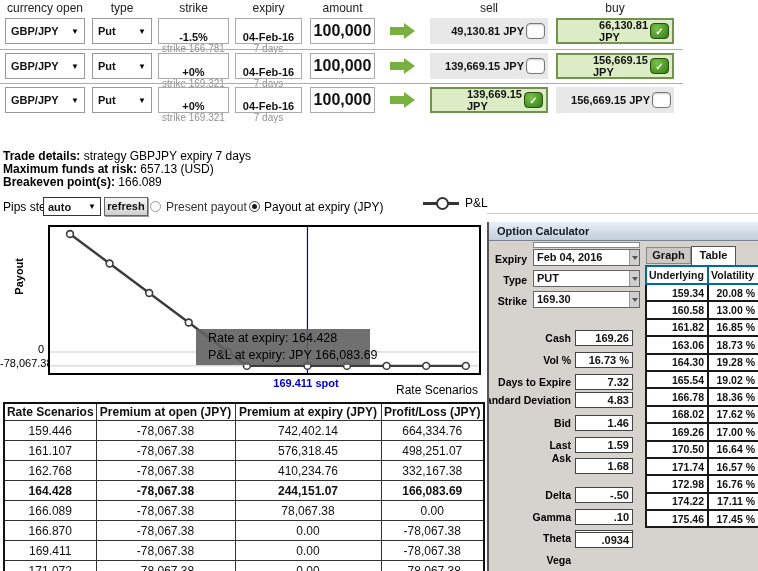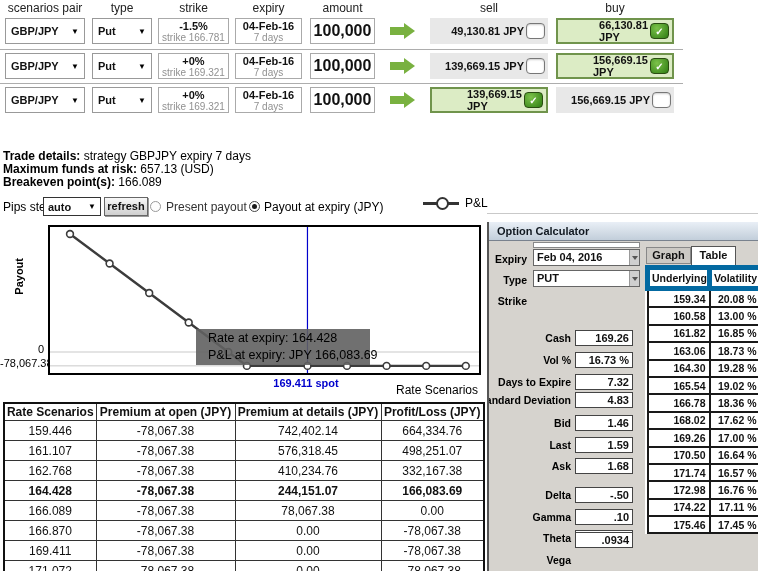--- a/index.html
+++ b/index.html
@@ -5,21 +5,21 @@
   html,body{margin:0;padding:0;background:#fff;}
   #app{position:relative;width:758px;height:571px;overflow:hidden;background:#fff;
        font-family:"Liberation Sans",sans-serif;font-size:12px;color:#111;}
   .hdr{position:absolute;top:1px;text-align:center;font-size:12px;color:#222;}
   
   .trow{position:absolute;left:0;width:700px;height:26px;}
   .trow > div{position:absolute;top:0;height:26px;box-sizing:border-box;}
   .sel{border:1px solid #999;background:#fff;display:flex;align-items:center;
        justify-content:space-between;padding:0 5px;font-weight:bold;font-size:11px;}
   .caret{font-size:8px;color:#000;}
-  .box2{border:1px solid #aaa;text-align:center;padding-top:1px;background:#fff;}
+  .box2{border:1px solid #aaa;text-align:center;padding-top:12px;background:#fff;}
   .b2top{font-weight:bold;font-size:11px;line-height:12px;}
   .b2sub{font-size:10px;color:#909090;line-height:11px;}
   .box1{border:1px solid #aaa;display:flex;align-items:center;justify-content:center;
         font-weight:bold;font-size:16px;background:#fff;}
   .col-pair{left:5px;width:80px;}
   .col-type{left:92px;width:60px;}
   .col-strike{left:158px;width:71px;}
   .col-expiry{left:235px;width:67px;}
   .col-amount{left:310px;width:65px;}
   .col-arrow{left:390px;width:30px;display:flex;align-items:center;}
@@ -94,29 +94,29 @@
   .slabel{position:absolute;right:187px;white-space:nowrap;font-size:10.5px;font-weight:bold;color:#000;}
   .sval{position:absolute;left:86px;width:58px;height:16px;background:#fff;border:1px solid #444;
        box-sizing:border-box;text-align:right;font-size:11px;font-weight:bold;line-height:14px;
        padding-right:3px;}
   .tab{position:absolute;font-size:11px;font-weight:bold;text-align:center;box-sizing:border-box;}
   .tab.graph{left:157px;top:25px;width:45px;height:17px;background:#ccc9c4;border:1px solid #888;line-height:15px;}
   .tab.table{left:202px;top:24px;width:45px;height:19px;background:#fff;border:1px solid #555;
        border-bottom:none;line-height:17px;}
   .ctable{position:absolute;left:156px;top:43px;width:113px;border-collapse:collapse;
        table-layout:fixed;background:#fff;font-size:10.5px;}
-  .ctable th{border:5px solid #0369a1;font-weight:bold;text-align:left;padding:2px 2px;height:12px;}
+  .ctable th{border:2px solid #0369a1;font-weight:bold;text-align:left;padding:2px 2px;height:12px;}
   .ctable td{border:2px solid #191919;font-weight:bold;text-align:right;padding:0 3px;height:15.4px;}
 </style>
 </head>
 <body>
 
 <div id="app">
 
-  <div class="hdr col-pair">scenarios pair</div>
+  <div class="hdr col-pair">currency open</div>
   <div class="hdr col-type">type</div>
   <div class="hdr col-strike">strike</div>
   <div class="hdr col-expiry">expiry</div>
   <div class="hdr col-amount">amount</div>
   <div class="hdr col-sell">sell</div>
   <div class="hdr col-buy">buy</div>
 
   <div id="trade-rows">
     <div class="trow" style="top:18px">
       <div class="sel col-pair">
@@ -272,21 +272,21 @@
     <colgroup>
         <col style="width:92px">
         <col style="width:139px">
         <col style="width:146px">
         <col style="width:103px">
       </colgroup>
     <thead>
       <tr>
         <th>Rate Scenarios</th>
         <th>Premium at open (JPY)</th>
-        <th>Premium at details (JPY)</th>
+        <th>Premium at expiry (JPY)</th>
         <th>Profit/Loss (JPY)</th>
       </tr>
     </thead>
     <tbody id="sc-body">
         <tr class="">
           <td>159.446</td>
           <td>-78,067.38</td>
           <td>742,402.14</td>
           <td>664,334.76</td>
         </tr>
@@ -338,35 +338,36 @@
   <div class="calc-topline"></div>
   <div class="calc">
     <div class="calc-title">Option Calculator</div>
     <div class="sliver"></div>
 
     <div class="clabel" style="top:31px">Expiry</div>
     <div class="combo" style="top:27px"><span>Feb 04, 2016</span><span class="scroll"></span></div>
     <div class="clabel" style="top:52px">Type</div>
     <div class="combo" style="top:48px"><span>PUT</span><span class="scroll"></span></div>
     <div class="clabel" style="top:73px">Strike</div>
+    <div class="combo" style="top:69px"><span>169.30</span><span class="scroll"></span></div>
 
     <div id="calc-stats">
       <div class="slabel" style="top:110px">Cash</div>
       <div class="sval" style="top:108px">169.26</div>
       <div class="slabel" style="top:132px">Vol %</div>
       <div class="sval" style="top:130px">16.73 %</div>
       <div class="slabel" style="top:154px">Days to Expire</div>
       <div class="sval" style="top:152px">7.32</div>
       <div class="slabel" style="top:172px">Standard Deviation</div>
       <div class="sval" style="top:170px">4.83</div>
       <div class="slabel" style="top:195px">Bid</div>
       <div class="sval" style="top:193px">1.46</div>
       <div class="slabel" style="top:217px">Last</div>
       <div class="sval" style="top:215px">1.59</div>
-      <div class="slabel" style="top:238px">Ask</div>
+      <div class="slabel" style="top:230px">Ask</div>
       <div class="sval" style="top:236px">1.68</div>
       <div class="slabel" style="top:267px">Delta</div>
       <div class="sval" style="top:265px">-.50</div>
       <div class="slabel" style="top:289px">Gamma</div>
       <div class="sval" style="top:287px">.10</div>
       <div class="slabel" style="top:310px">Theta</div>
       <div class="sval" style="top:308px">-.1127</div>
       <div class="slabel" style="top:332px">Vega</div>
       <div class="sval" style="top:310px">.0934</div>
       </div>

